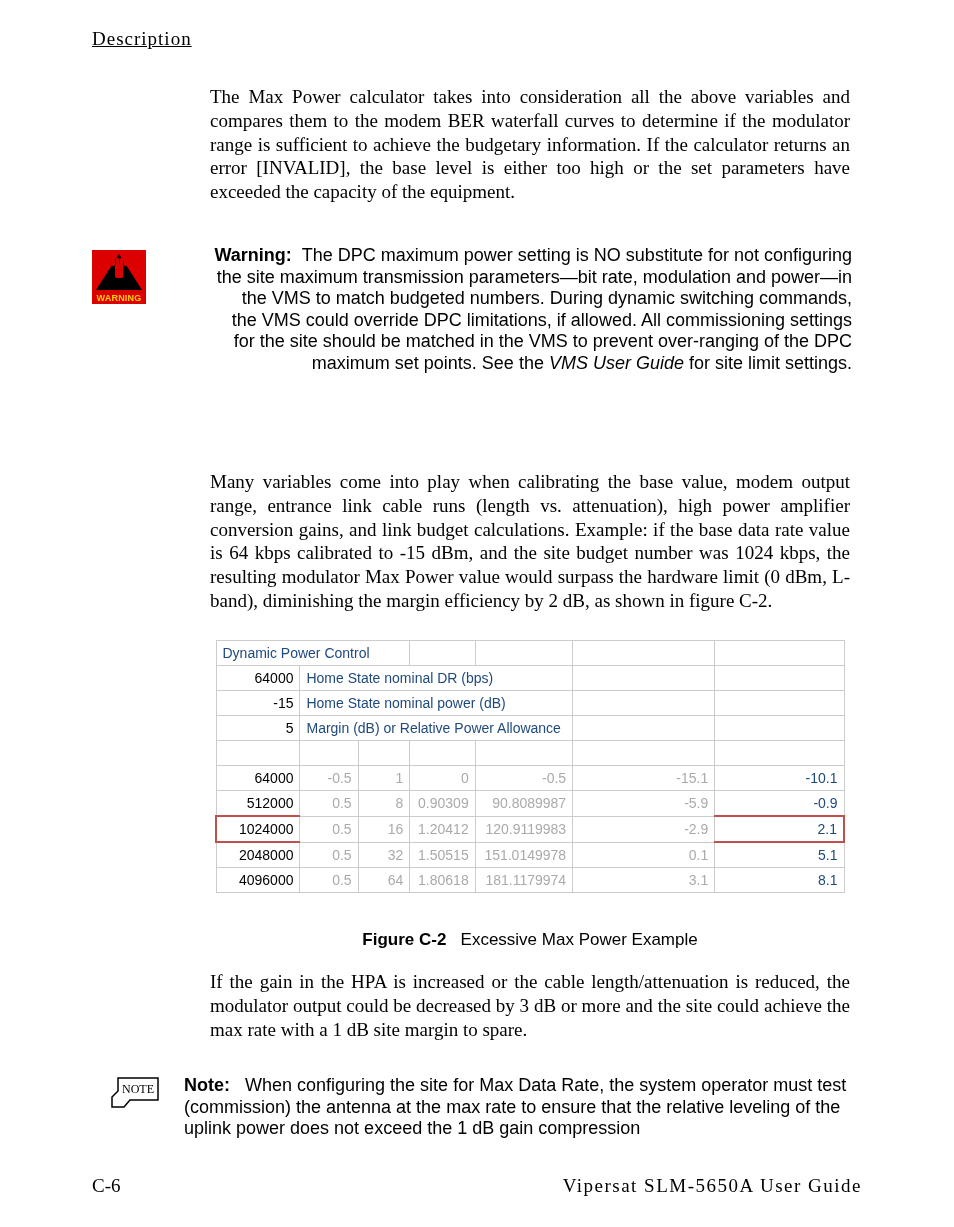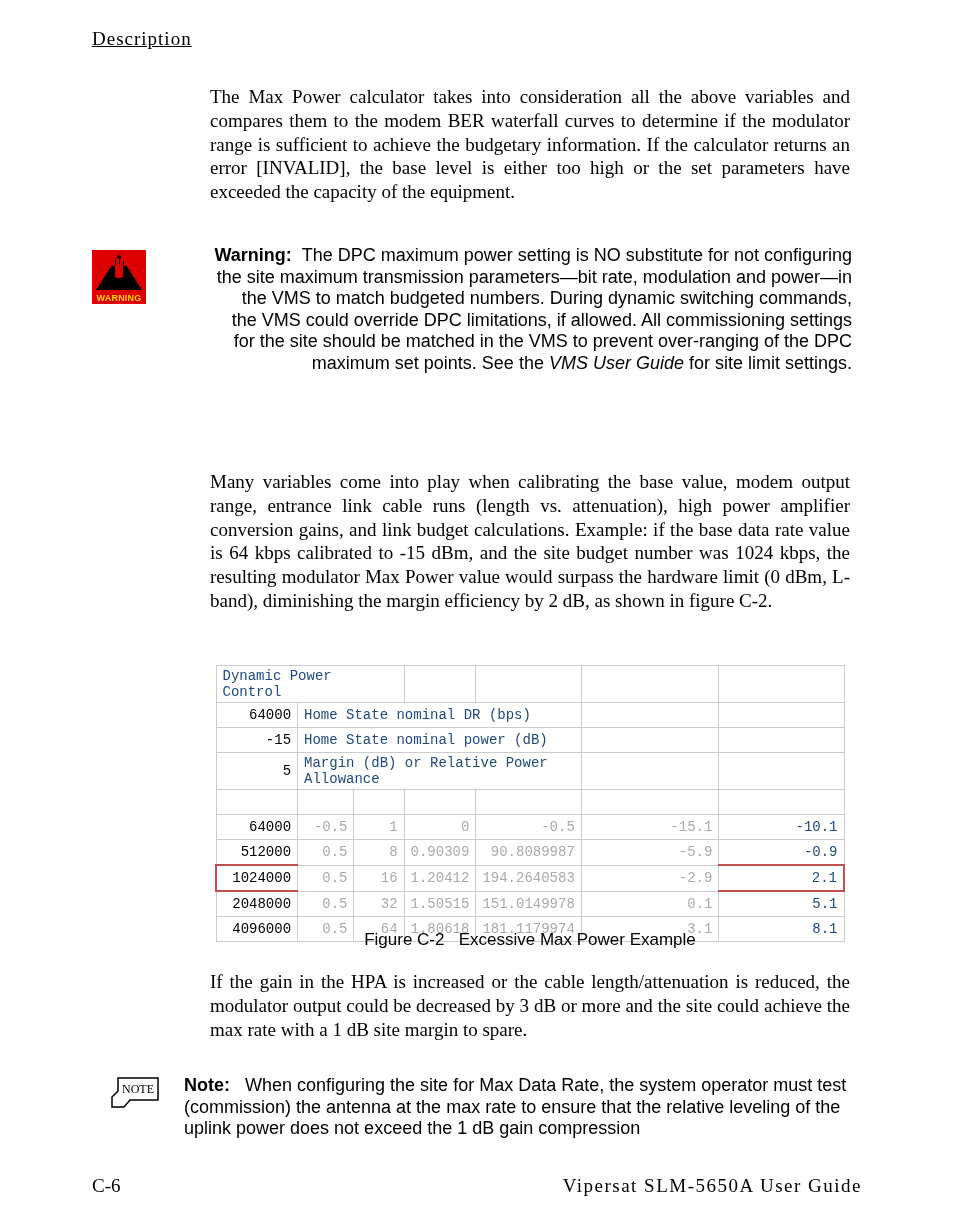--- a/index.html
+++ b/index.html
@@ -81,27 +81,26 @@
   }
   .table-wrap {
     position: absolute;
     top: 640px;
     left: 215px;
     width: 630px;
   }
   table.dpc {
     border-collapse: collapse;
     width: 100%;
-    font-family: Liberation Mono, monospace;
+    font-family: Liberation Sans, sans-serif;
     font-size: 14px;
     border-top: 1.5px solid #222;
     border-bottom: 1.5px solid #222;
     border-left: 1.5px solid #222;
     border-right: 1.5px solid #222;
-    margin-top: 25px;
   }
   table.dpc td {
     border: 1px solid #ccc;
     padding: 2px 6px;
     height: 20px;
     text-align: right;
   }
   table.dpc td.lbl { text-align: left; }
   table.dpc td.hdr { color: #1F497D; }
   table.dpc td.grey { color: #aaa; }
@@ -118,21 +117,21 @@
   }
   .figure-caption {
     position: absolute;
     top: 930px;
     left: 210px;
     width: 640px;
     text-align: center;
     font-family: Arial, Helvetica, sans-serif;
     font-size: 17px;
   }
-  .figure-caption .fig-label { font-weight: normal; }
+  .figure-caption .fig-label { font-weight: bold; }
   .content3 {
     position: absolute;
     top: 970px;
     left: 210px;
     width: 640px;
     line-height: 1.25;
     text-align: justify;
   }
   .note-block {
     position: absolute;
@@ -264,21 +263,21 @@
           <td class="grey">0.90309</td>
           <td class="grey">90.8089987</td>
           <td class="grey">-5.9</td>
           <td class="hdr ">-0.9</td>
         </tr>
         <tr>
           <td class="blk row-highlight-left">1024000</td>
           <td class="grey">0.5</td>
           <td class="grey">16</td>
           <td class="grey">1.20412</td>
-          <td class="grey">194.2640583</td>
+          <td class="grey">120.9119983</td>
           <td class="grey">-2.9</td>
           <td class="hdr row-highlight-right">2.1</td>
         </tr>
         <tr>
           <td class="blk ">2048000</td>
           <td class="grey">0.5</td>
           <td class="grey">32</td>
           <td class="grey">1.50515</td>
           <td class="grey">151.0149978</td>
           <td class="grey">0.1</td>

